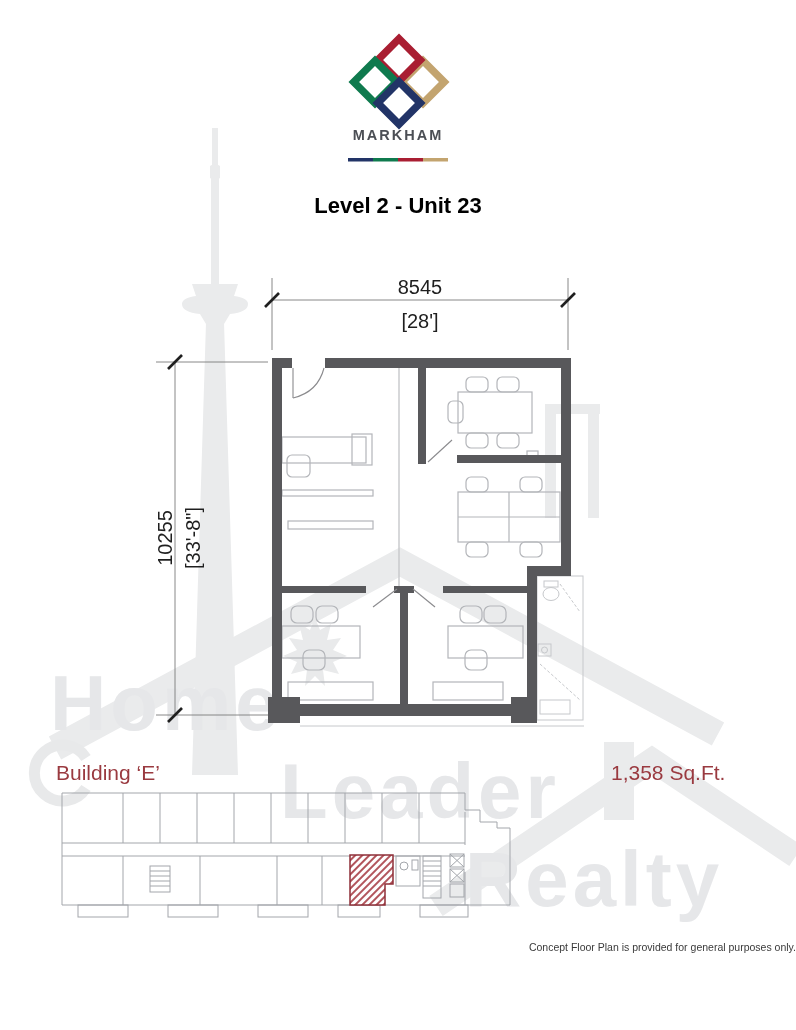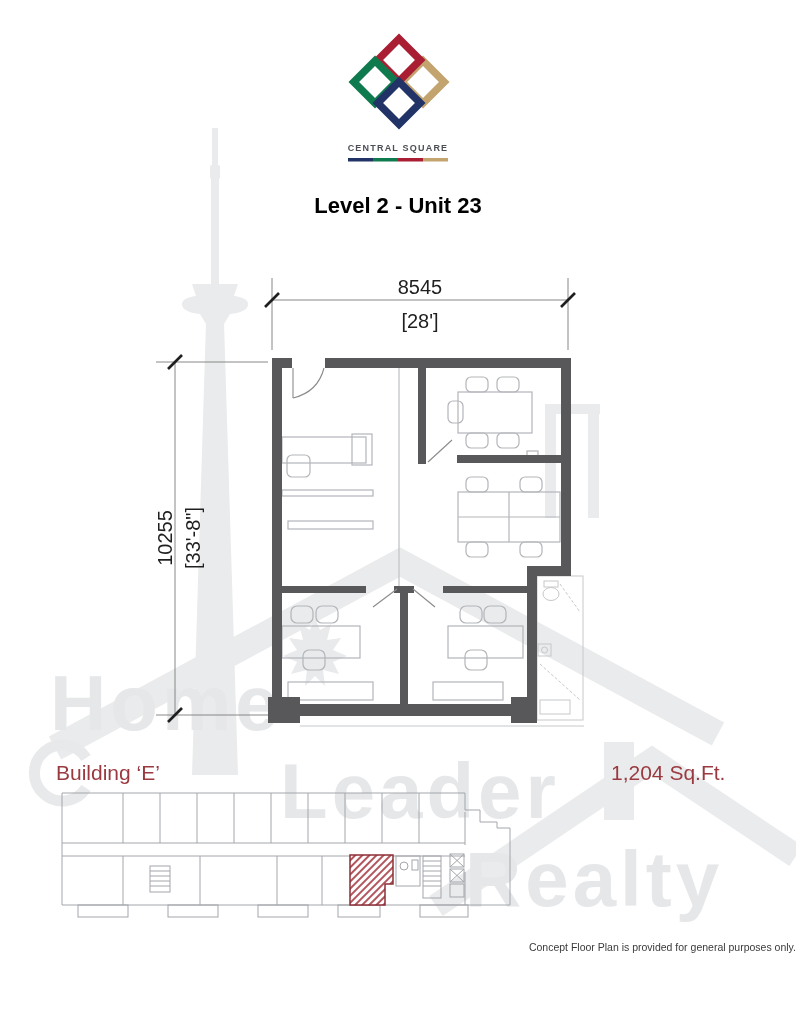--- a/index.html
+++ b/index.html
@@ -240,23 +240,23 @@
       <rect x="450" y="869" width="14" height="13"></rect>
       <line x1="450" y1="869" x2="464" y2="882"></line>
           <line x1="464" y1="869" x2="450" y2="882"></line>
       <rect x="450" y="884" width="14" height="13"></rect>
     </g>
 
     <polygon points="350,855 393,855 393,884 385,884 385,905 350,905" fill="url(#redhatch)" stroke="#8F2F38" stroke-width="1.5"></polygon>
   </g>
 </svg>
 
-<div class="overlay brand-tagline">CENTRAL SQUARE</div>
+<div class="overlay brand-name">MARKHAM</div>
 <div class="overlay page-title">Level 2 - Unit 23</div>
 
 <div class="side-label building-label">Building ‘E’</div>
-<div class="side-label area-label">1,204 Sq.Ft.</div>
+<div class="side-label area-label">1,358 Sq.Ft.</div>
 
 <div class="disclaimer">
   <div class="disc-line">Concept Floor Plan is provided for general purposes only.</div>
 </div>
 
 </div>
 
 </body></html>

